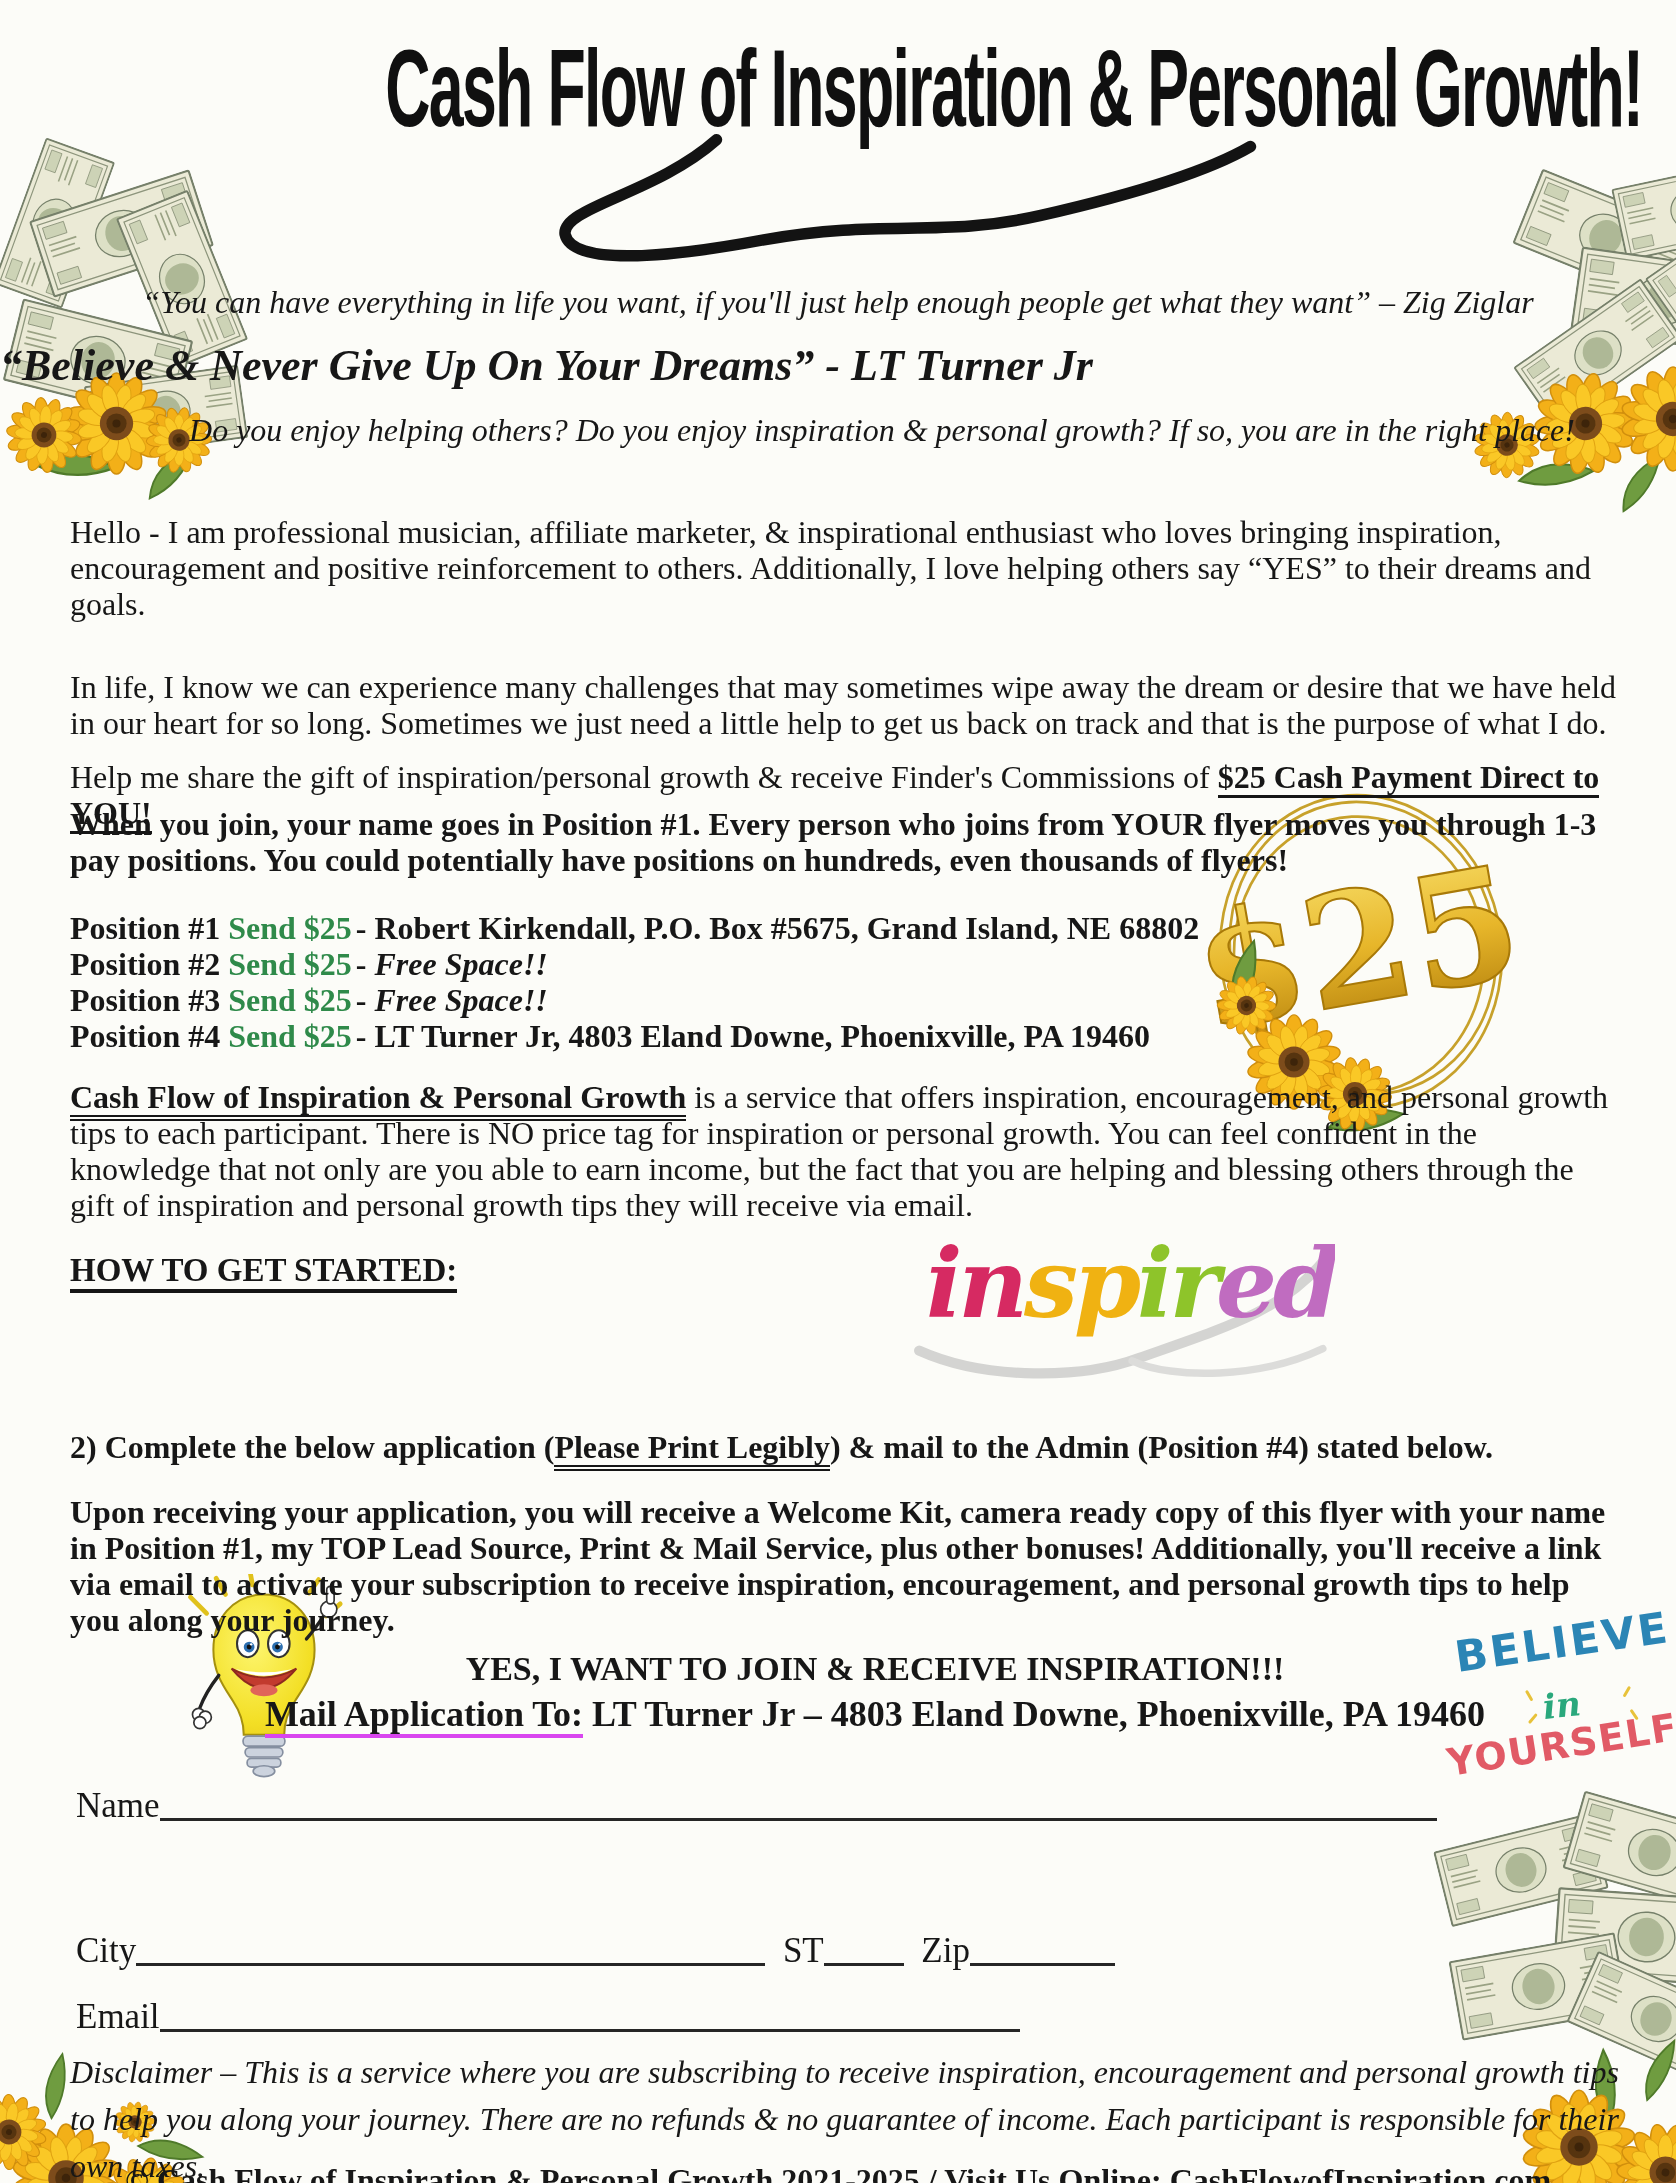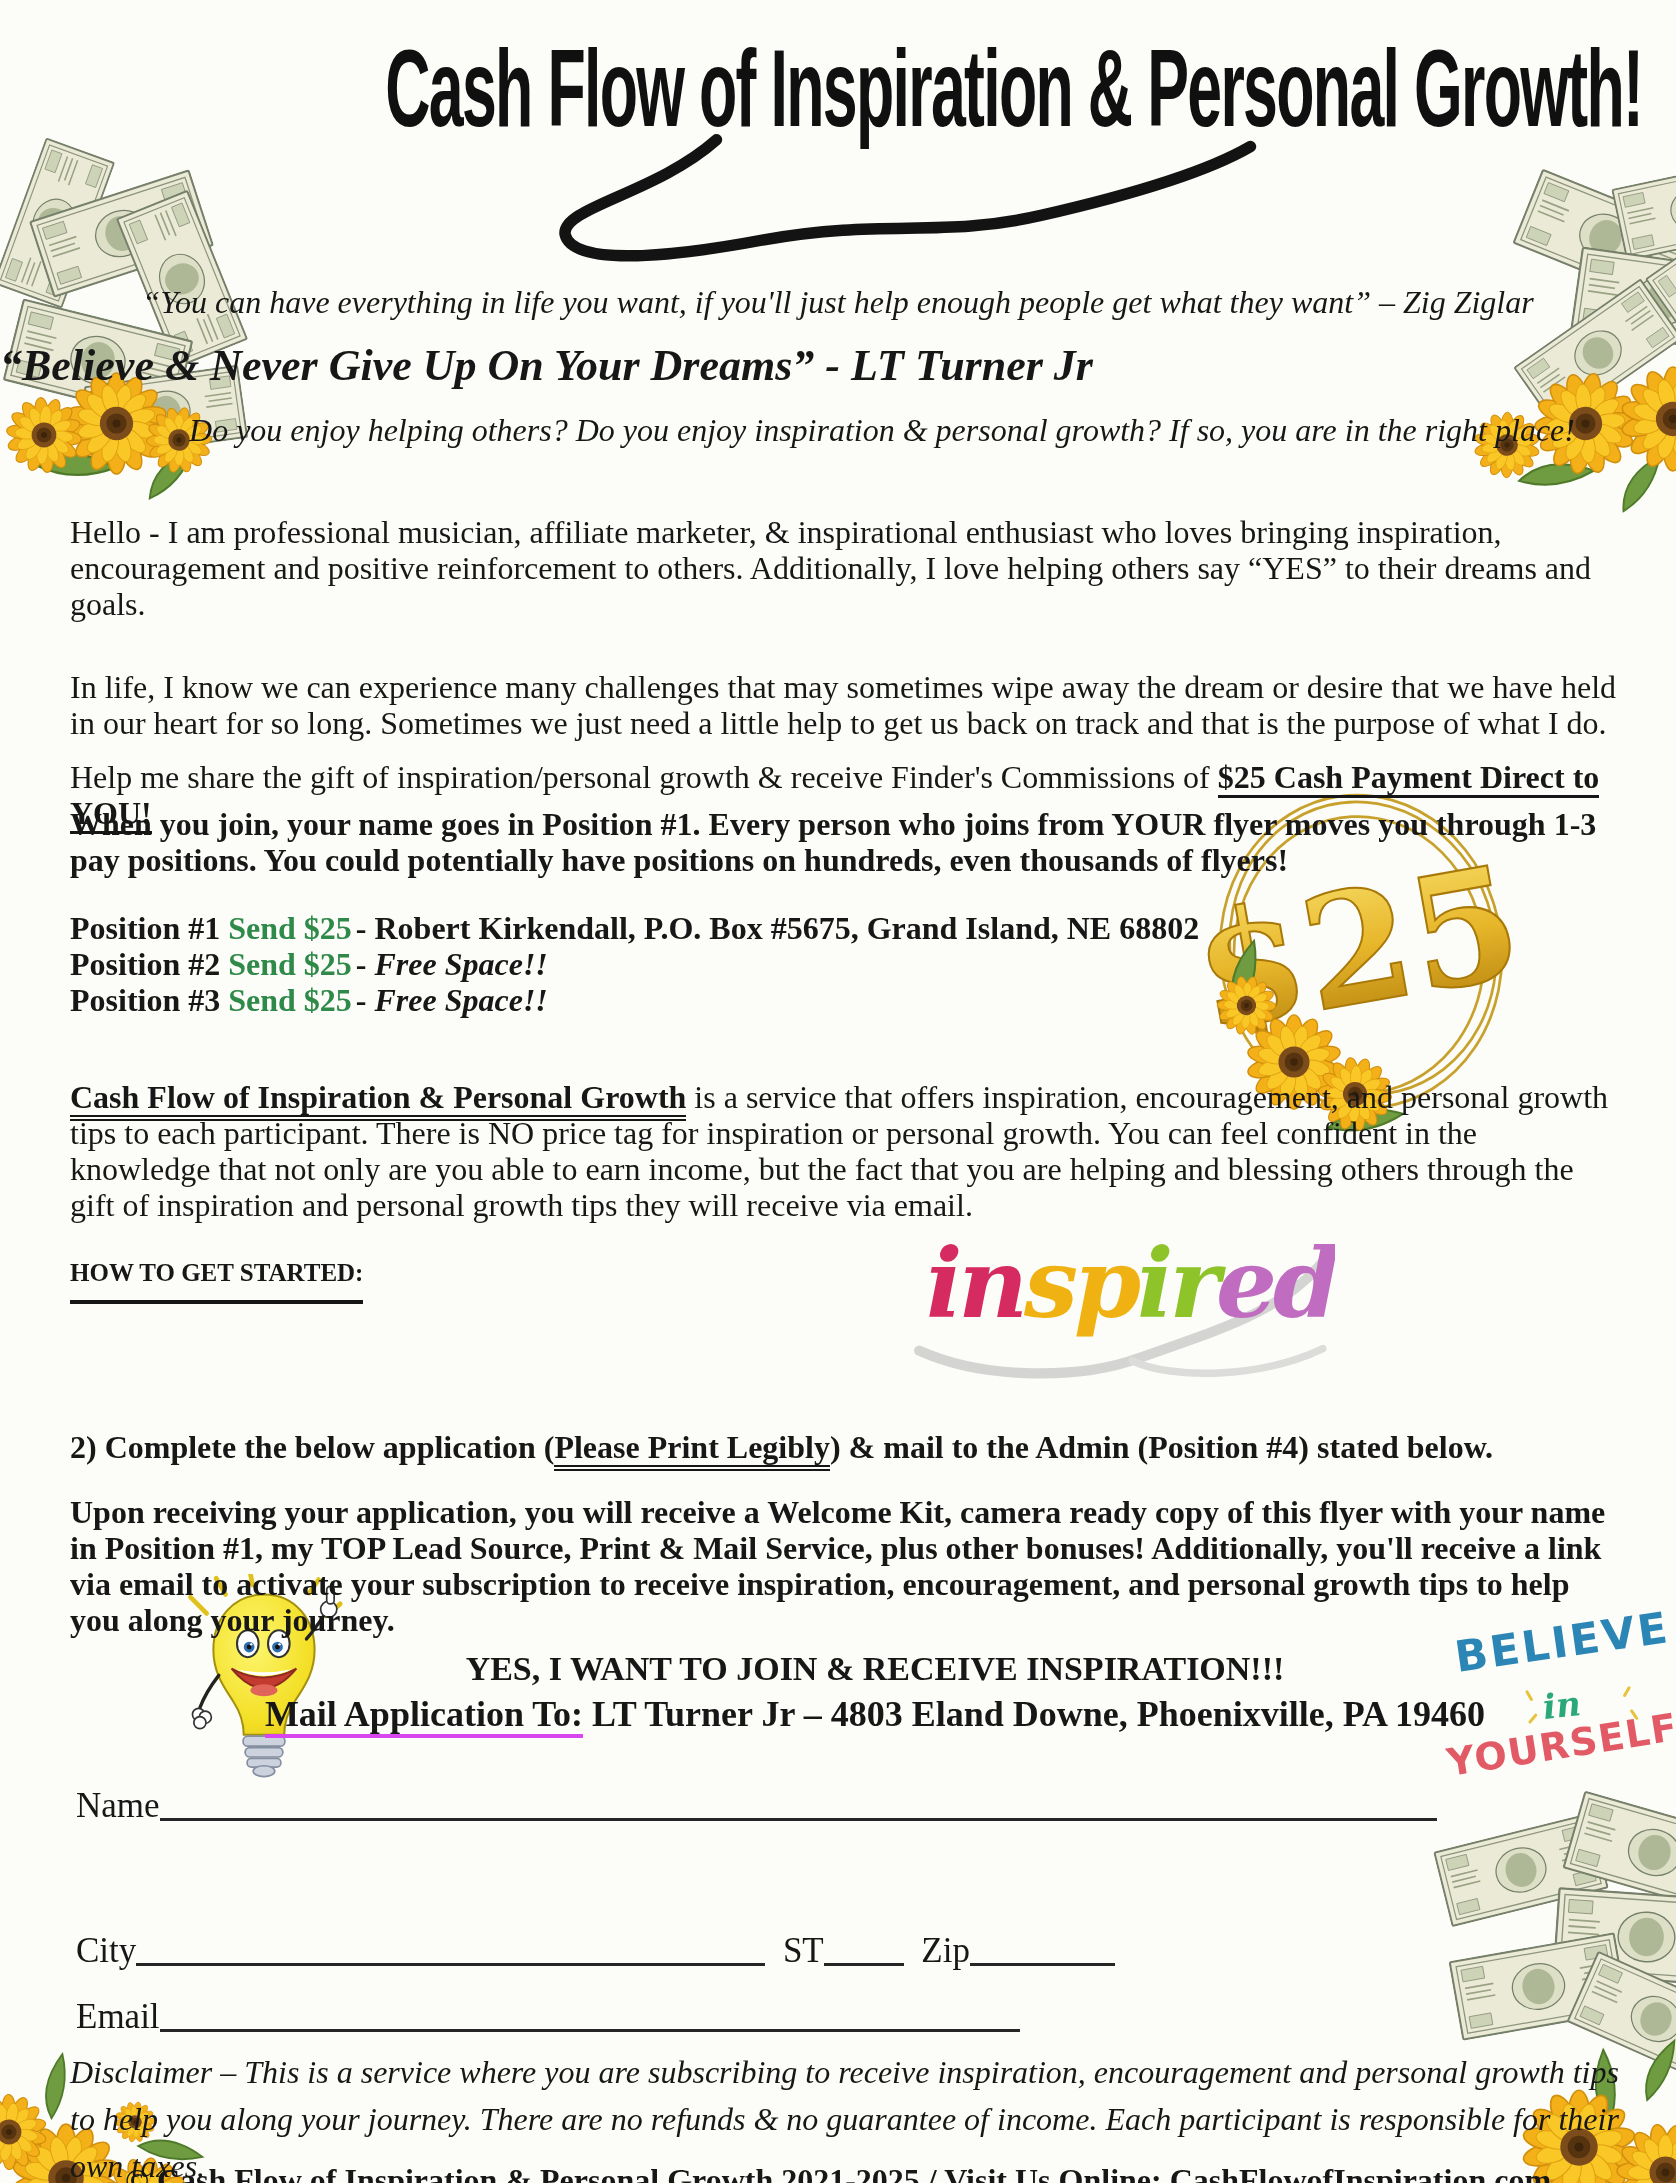--- a/index.html
+++ b/index.html
@@ -24,21 +24,21 @@
   .q2{top:340px;left:0;width:100%;text-align:left;font-style:italic;font-weight:bold;font-size:44px;z-index:3;}
   .q3{top:412px;left:0;width:100%;text-align:center;font-style:italic;font-size:32px;z-index:3;margin-left:44px;}
   
   .para{left:70px;width:1548px;font-size:32px;line-height:36px;z-index:3;}
   .bold{font-weight:bold;}
   .emph-u{font-weight:bold;border-bottom:3.4px solid #161616;}
   .pos-row{font-weight:bold;font-size:32px;line-height:36px;}
   .pos-send{color:#2f8a4a;margin:0 4px 0 8px;}
   .ital{font-style:italic;}
   .service-lead{font-weight:bold;border-bottom:6px double #161616;}
-  .howto{font-weight:bold;font-size:25px;border-bottom:4.7px solid #161616;padding-bottom:14px;}
+  .howto{font-weight:bold;font-size:33px;border-bottom:4.7px solid #161616;padding-bottom:1px;}
   .du{border-bottom:6px double #161616;}
   .cta1{top:1650px;left:0;width:100%;text-align:center;font-weight:bold;font-size:34px;transform:translateX(37px);z-index:3;}
   .cta2{top:1693px;left:0;width:100%;text-align:center;font-weight:bold;font-size:36px;transform:translateX(37px);z-index:3;}
   .u-solid{border-bottom:4px solid #d946ef;}
   
   .form-row{left:76px;font-size:35px;z-index:3;white-space:nowrap;}
   .fline{display:inline-block;border-bottom:3.4px solid #262626;transform:translateY(4px);}
   .gap{display:inline-block;width:17.6px;}
   
   .disclaimer{top:2049px;left:70px;width:1562px;font-style:italic;font-size:32px;line-height:47px;z-index:3;}
@@ -814,20 +814,21 @@
   <div class="abs para" style="top:759px;">
     <span>Help me share the gift of inspiration/personal growth &amp; receive Finder's Commissions of </span><span class="emph-u">$25 Cash Payment Direct to YOU!</span>
   </div>
 
   <div class="abs para bold" style="top:806px;">When you join, your name goes in Position #1. Every person who joins from YOUR flyer moves you through 1-3 pay positions. You could potentially have positions on hundreds, even thousands of flyers!</div>
 
   <div class="abs para" style="top:910px;">
     <div class="pos-row"><span>Position #1</span><span class="pos-send">Send $25</span><span>- </span><span>Robert Kirkendall, P.O. Box #5675, Grand Island, NE 68802</span></div>
     <div class="pos-row"><span>Position #2</span><span class="pos-send">Send $25</span><span>- </span><span class="ital">Free Space!!</span></div>
     <div class="pos-row"><span>Position #3</span><span class="pos-send">Send $25</span><span>- </span><span class="ital">Free Space!!</span></div>
+    <div class="pos-row"><span>Position #4</span><span class="pos-send">Send $25</span><span>- </span><span>LT Turner Jr, 4803 Eland Downe, Phoenixville, PA 19460</span></div>
   </div>
 
   <div class="abs para" style="top:1079px;">
     <span class="service-lead">Cash Flow of Inspiration &amp; Personal Growth</span><span> is a service that offers inspiration, encouragement, and personal growth tips to each participant. There is NO price tag for inspiration or personal growth. You can feel confident in the knowledge that not only are you able to earn income, but the fact that you are helping and blessing others through the gift of inspiration and personal growth tips they will receive via email.</span>
   </div>
 
   <div class="abs para" style="top:1252px;">
     <span class="howto">HOW TO GET STARTED:</span>
   </div>
 

